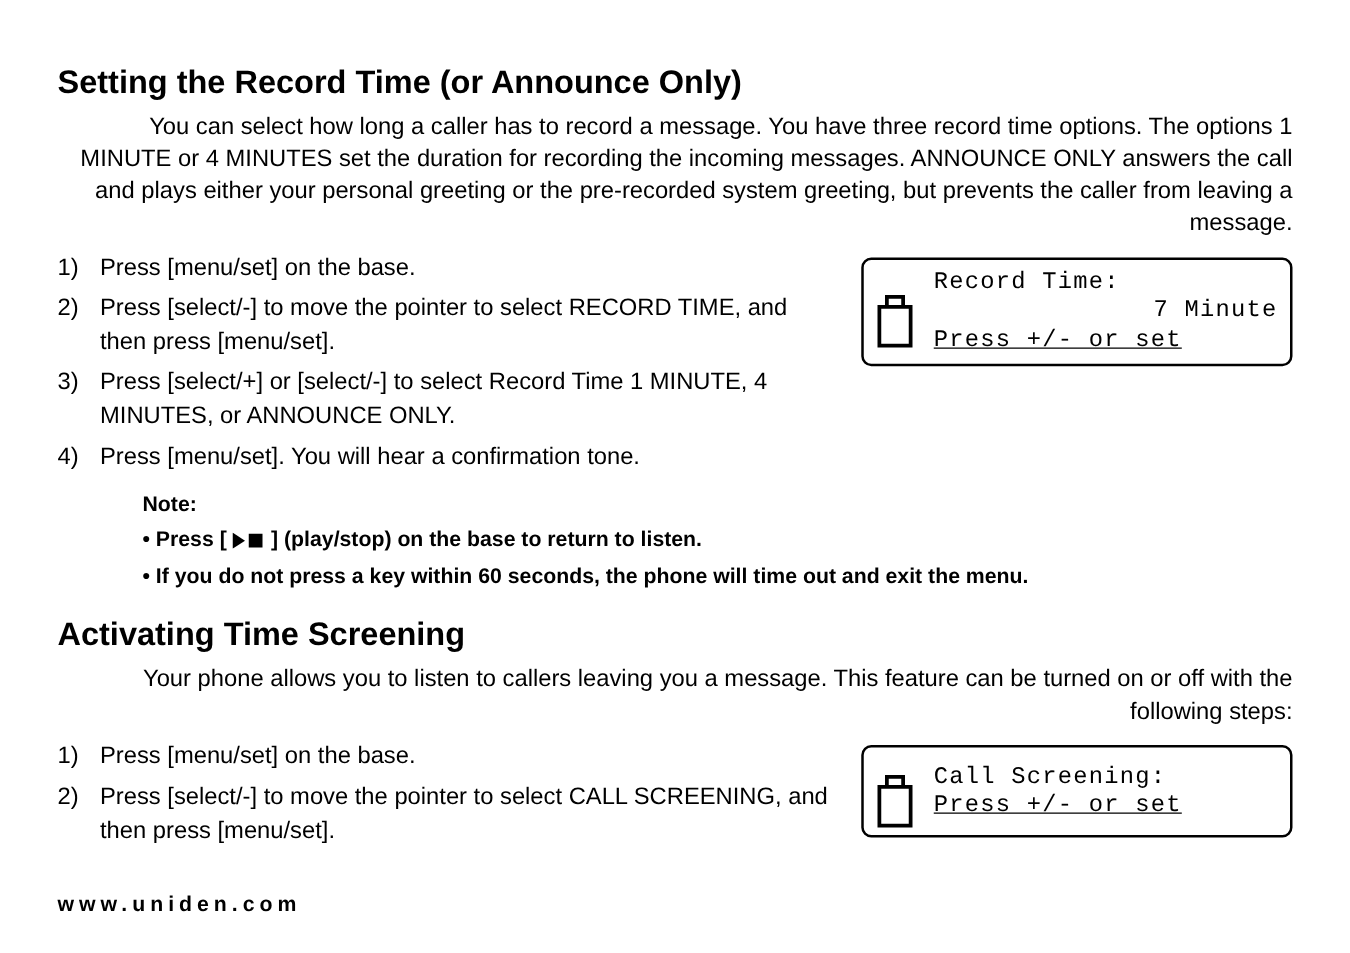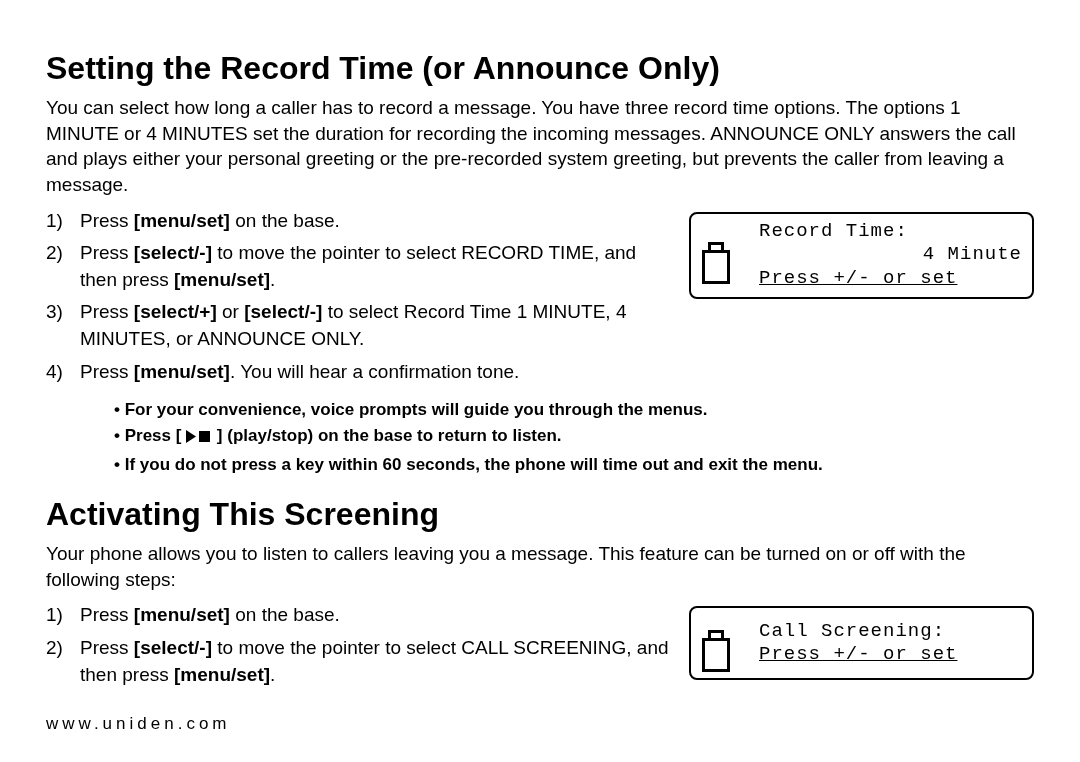--- a/index.html
+++ b/index.html
@@ -6,28 +6,29 @@
     body {
       width: 1080px;
       height: 762px;
       background: #fff;
       font-family: Arial, Helvetica, sans-serif;
       color: #000;
       padding: 50px 46px 30px 46px;
       position: relative;
     }
     .section-heading {
-      font-size: 32px;
+      font-size: 26px;
       font-weight: bold;
       margin-bottom: 8px;
     }
     .intro {
       font-size: 19px;
       line-height: 1.35;
       margin-bottom: 10px;
+      text-align: right;
     }
     .content-row {
       display: flex;
       gap: 20px;
       align-items: flex-start;
     }
     .steps {
       flex: 1;
       font-size: 19px;
       line-height: 1.4;
@@ -53,21 +54,21 @@
       font-family: "Courier New", monospace;
       font-size: 19px;
       line-height: 1.25;
       letter-spacing: 1px;
       margin-top: 4px;
       position: relative;
     }
     .lcd-inner {
       display: flex;
       align-items: center;
-      gap: 28px;
+      gap: 16px;
       justify-content: flex-end;
     }
     .lcd-icon {
       width: 30px;
       height: 46px;
       display: flex;
       flex-direction: column;
       justify-content: flex-end;
       margin-top: 12px;
     }
@@ -117,28 +118,28 @@
     .footer {
       position: absolute;
       bottom: 28px;
       left: 46px;
       right: 46px;
       display: flex;
       justify-content: space-between;
       font-size: 17px;
     }
     .footer .url {
-      font-weight: normal;
+      font-weight: bold;
       letter-spacing: 4px;
     }
     .footer .pagelabel {
       font-weight: bold;
       letter-spacing: 1px;
     }
-    b { font-weight: bold; text-align: right; }
+    b { font-weight: normal; text-align: right; }
   </style>
 </head>
 <body>
 
 <h2 class="section-heading">Setting the Record Time (or Announce Only)</h2>
 <p class="intro">You can select how long a caller has to record a message. You have three record time options. The options 1 MINUTE or 4 MINUTES set the duration for recording the incoming messages. ANNOUNCE ONLY answers the call and plays either your personal greeting or the pre-recorded system greeting, but prevents the caller from leaving a message.</p>
 
 <div class="content-row">
   <div class="steps">
     <ol>
@@ -162,42 +163,42 @@
   </div>
 
   <div class="lcd">
     <div class="lcd-inner">
       <div class="lcd-icon">
         <div class="top"></div>
         <div class="body"></div>
       </div>
       <div class="lcd-text">
         <div class="line1">Record Time:</div>
-        <div class="line2">4 Minute</div>
+        <div class="line2">7 Minute</div>
         <div class="line3">Press +/- or set</div>
       </div>
     </div>
   </div>
 </div>
 
 <div class="note-block">
+  <div class="note-label">Note:</div>
   <ul>
-    <li>For your convenience, voice prompts will guide you through the menus.</li>
     <li>
       <span>Press [ </span><span class="playstop-icon"><svg width="26" height="13" viewBox="0 0 26 13">
             <polygon points="0,0 10,6.5 0,13" fill="#000"></polygon>
             <rect x="13" y="1" width="11" height="11" fill="#000"></rect>
           </svg></span><span> ] (play/stop) on the base to return to listen.</span>
     </li>
     <li>If you do not press a key within 60 seconds, the phone will time out and exit the menu.</li>
   </ul>
 </div>
 
 <div class="section2">
-  <h2 class="section-heading">Activating This Screening</h2>
+  <h2 class="section-heading">Activating Time Screening</h2>
   <p class="intro">Your phone allows you to listen to callers leaving you a message. This feature can be turned on or off with the following steps:</p>
 
   <div class="content-row">
     <div class="steps">
       <ol>
         <li>
           <span class="num">1)</span>
           <span>Press </span><b>[menu/set]</b><span> on the base.</span>
         </li>
         <li>

